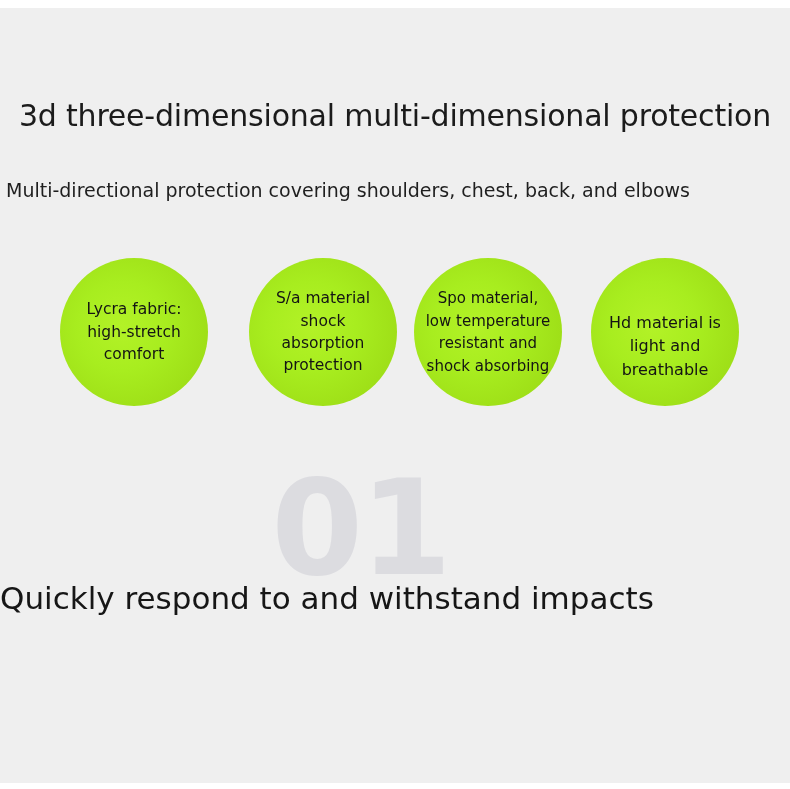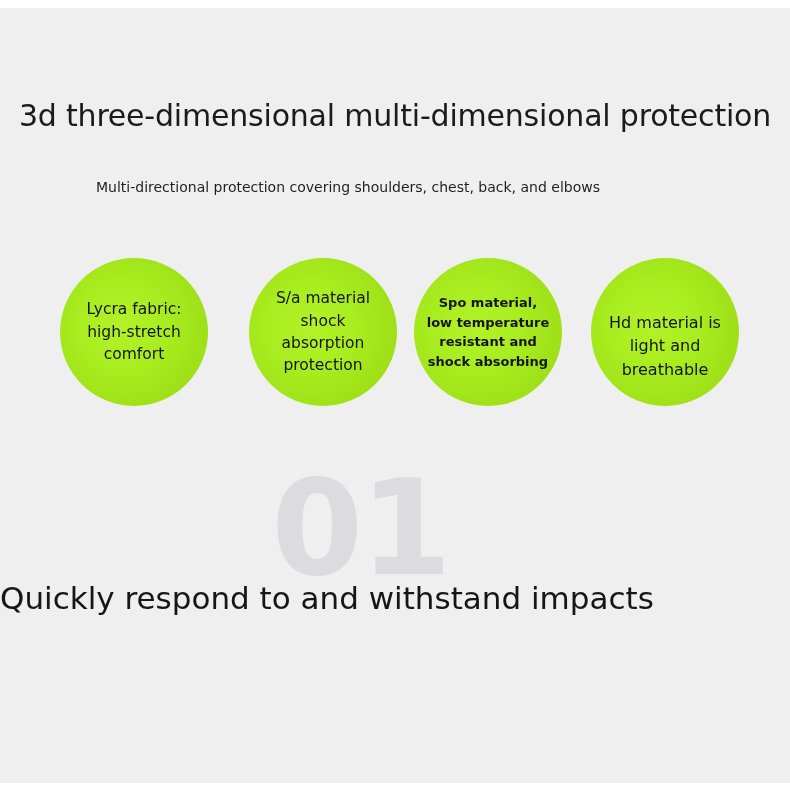--- a/index.html
+++ b/index.html
@@ -44,21 +44,21 @@
     color: #1b1b1b;
     line-height: 1.2;
     white-space: nowrap;
   }
   .subheadline {
     position: absolute;
     left: 0;
     top: 178px;
     width: 696px;
     text-align: center;
-    font-size: 14px;
+    font-size: 19px;
     font-weight: 400;
     color: #1f1f1f;
     line-height: 1.3;
     white-space: nowrap;
   }
 
   
   .circle-row {
     position: absolute;
     left: 0;
@@ -85,21 +85,21 @@
     line-height: 1.45;
     font-weight: 400;
   }
   .c1 { left: 60px; }
   .c2 { left: 249px; align-items: center; }
   .c3 { left: 414px; }
   .c4 { left: 591px; }
 
   .c1 .ctext { font-size: 15.5px; }
   .c2 .ctext { font-size: 15.5px; }
-  .c3 .ctext { font-size: 13px; line-height: 1.5; font-weight: bold; }
+  .c3 .ctext { font-size: 15px; line-height: 1.5; }
   .c4 .ctext { font-size: 16px; margin-top: 28px; }
 
   
   .watermark {
     position: absolute;
     left: 0;
     top: 462px;
     width: 720px;
     text-align: center;
     font-size: 132px;

